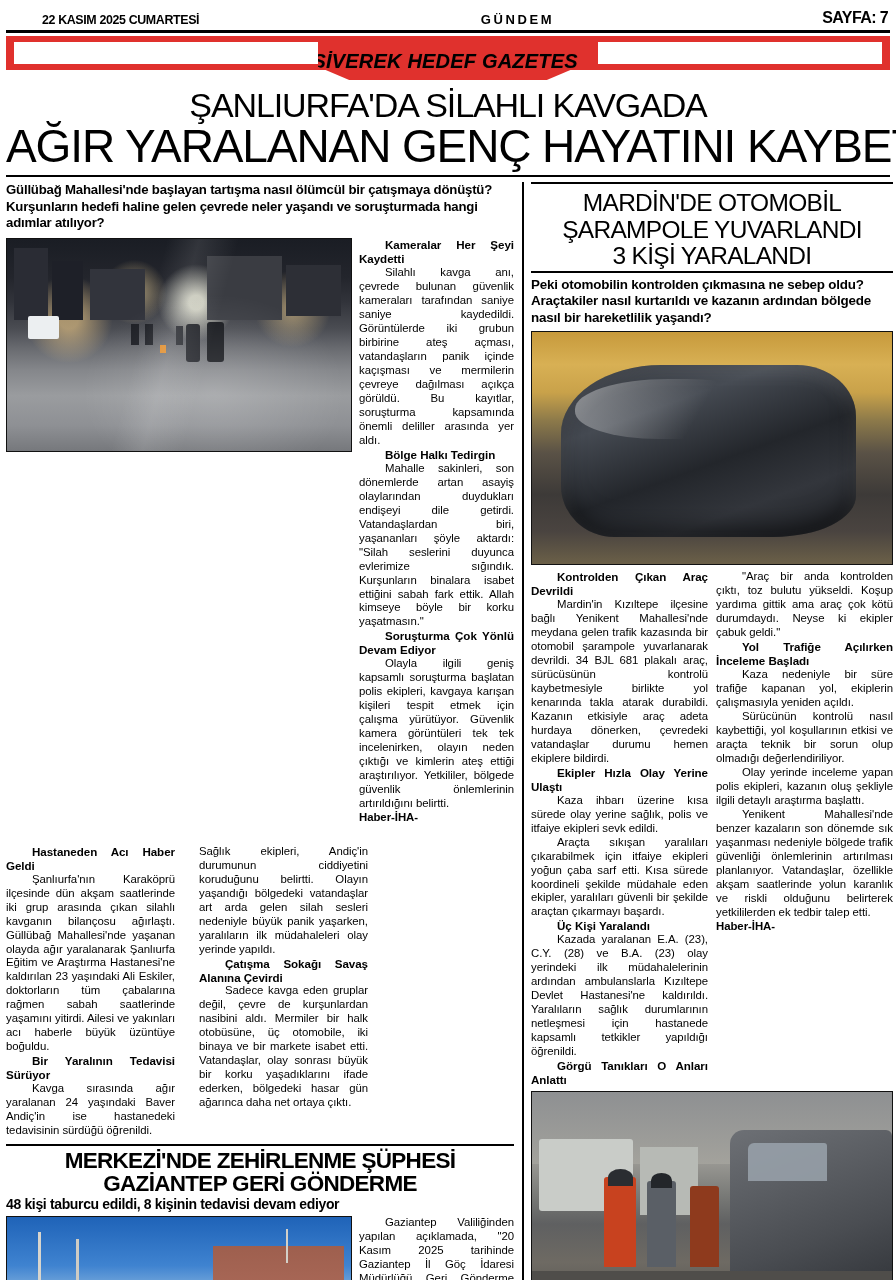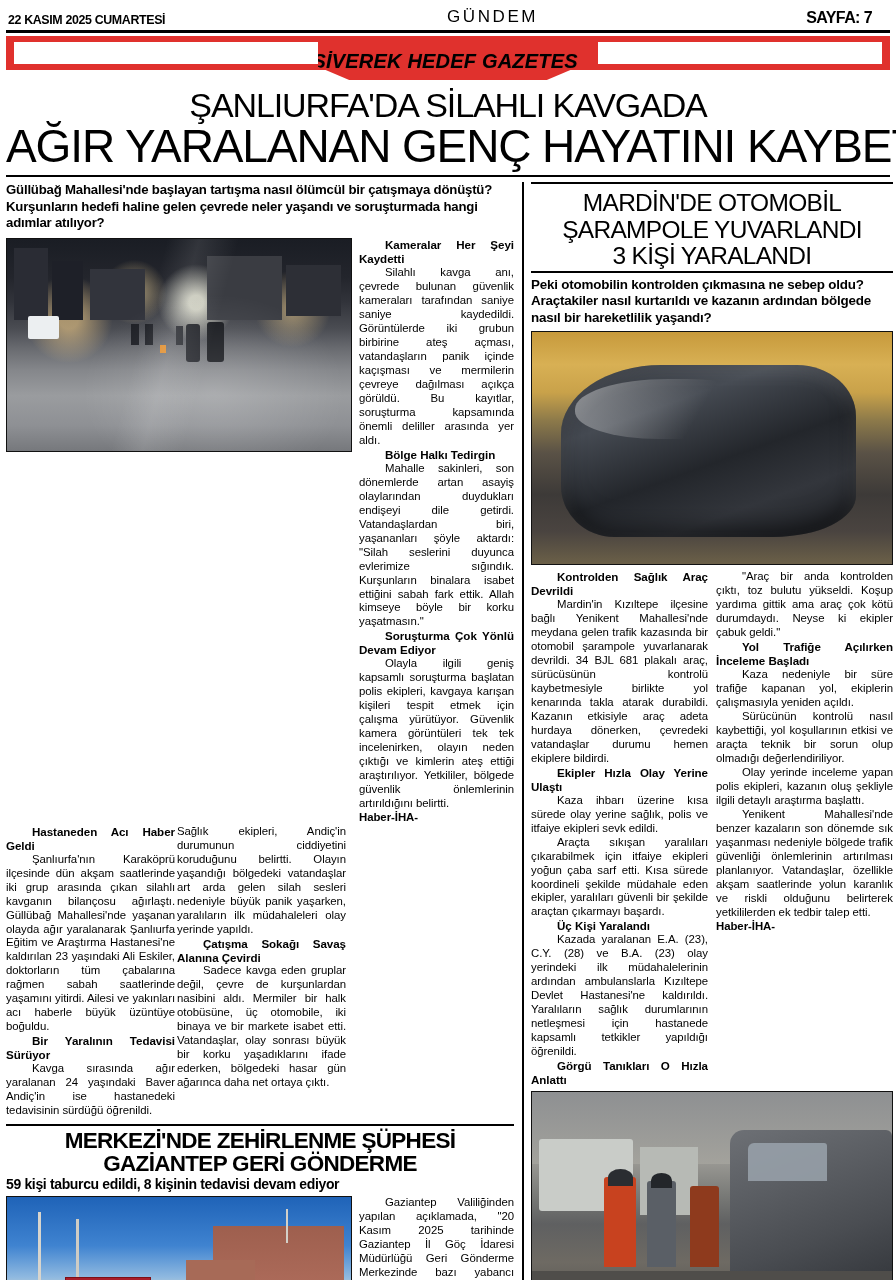--- a/index.html
+++ b/index.html
@@ -19,33 +19,34 @@
     height: 1280px;
     background: #fff;
     padding: 0;
   }
 
   
   .masthead {
     display: flex;
     align-items: flex-end;
     justify-content: space-between;
-    padding: 6px 24px 3px 8px;
+    padding: 6px 8px 3px 8px;
     height: 30px;
+    margin-left: 34px;
   }
   .masthead-date {
     font-weight: bold;
     font-size: 13.5px;
     letter-spacing: -0.4px;
     transform: scaleX(0.92);
     transform-origin: left bottom;
   }
   .masthead-section {
-    font-weight: normal;
-    font-size: 17px;
+    font-weight: bold;
+    font-size: 13px;
     letter-spacing: 2.6px;
   }
   .masthead-page {
     font-weight: bold;
     font-size: 16px;
     letter-spacing: -0.6px;
   }
 
   .rule-top {
     height: 3px;
@@ -170,22 +171,22 @@
     font-weight: bold;
     font-size: 11.6px;
     line-height: 1.2;
     text-indent: 0;
     margin: 0;
   }
   .src { font-weight: bold; }
 
   .s1-lower {
     display: flex;
-    gap: 2px;
-    margin-top: 0;
+    gap: 24px;
+    margin-top: 20px;
   }
   .s1-lower .c { width: 169px; }
 
   
   .story2 { margin-top: 6px; border-top: 2px solid #000; padding-top: 3px; }
   .headline-2 {
     text-align: center;
     font-weight: bold;
     font-size: 22.5px;
     line-height: 1.04;
@@ -362,21 +363,21 @@
             <p class="subhead">Çatışma Sokağı Savaş Alanına Çevirdi</p>
             <p>Sadece kavga eden gruplar değil, çevre de kurşunlardan nasibini aldı. Mermiler bir halk otobüsüne, üç otomobile, iki binaya ve bir markete isabet etti. Vatandaşlar, olay sonrası büyük bir korku yaşadıklarını ifade ederken, bölgedeki hasar gün ağarınca daha net ortaya çıktı.</p>
           </div>
         </div>
 
         <div class="story2">
           <div class="headline-2">
             <div>MERKEZİ'NDE ZEHİRLENME ŞÜPHESİ</div>
             <div>GAZİANTEP GERİ GÖNDERME</div>
           </div>
-          <div class="subline-2">59 kişi taburcu edildi, 8 kişinin tedavisi devam ediyor</div>
+          <div class="subline-2">48 kişi taburcu edildi, 8 kişinin tedavisi devam ediyor</div>
 
           <div class="story2-body">
             <div class="s2-media">
               <div class="photo">
                 <div class="ph-building">
                   <div class="bp" style="left:60%;top:12%;width:38%;height:44%;background:linear-gradient(to bottom,#9e5f4e,#b87463);"></div>
                   <div class="bp" style="left:52%;top:26%;width:20%;height:30%;background:#a76a57;"></div>
 
                   <div class="bp" style="left:17%;top:33%;width:25%;height:17%;background:#a81d2a;border:1px solid #7d1018;"></div>
                   <div class="bp" style="left:19%;top:35%;width:5%;height:8%;background:transparent;color:#fff;font-size:7px;"></div>
@@ -408,28 +409,28 @@
         </div>
 
         <div class="lead-r">Peki otomobilin kontrolden çıkmasına ne sebep oldu? Araçtakiler nasıl kurtarıldı ve kazanın ardından bölgede nasıl bir hareketlilik yaşandı?</div>
 
         <div class="photo">
           <div class="ph-wreck"></div>
         </div>
 
         <div class="r-cols">
           <div class="c coltext">
-            <p class="subhead">Kontrolden Sağlık Araç Devrildi</p>
+            <p class="subhead">Kontrolden Çıkan Araç Devrildi</p>
             <p>Mardin'in Kızıltepe ilçesine bağlı Yenikent Mahallesi'nde meydana gelen trafik kazasında bir otomobil şarampole yuvarlanarak devrildi. 34 BJL 681 plakalı araç, sürücüsünün kontrolü kaybetmesiyle birlikte yol kenarında takla atarak durabildi. Kazanın etkisiyle araç adeta hurdaya dönerken, çevredeki vatandaşlar durumu hemen ekiplere bildirdi.</p>
             <p class="subhead">Ekipler Hızla Olay Yerine Ulaştı</p>
             <p>Kaza ihbarı üzerine kısa sürede olay yerine sağlık, polis ve itfaiye ekipleri sevk edildi.</p>
             <p>Araçta sıkışan yaralıları çıkarabilmek için itfaiye ekipleri yoğun çaba sarf etti. Kısa sürede koordineli şekilde müdahale eden ekipler, yaralıları güvenli bir şekilde araçtan çıkarmayı başardı.</p>
             <p class="subhead">Üç Kişi Yaralandı</p>
             <p>Kazada yaralanan E.A. (23), C.Y. (28) ve B.A. (23) olay yerindeki ilk müdahalelerinin ardından ambulanslarla Kızıltepe Devlet Hastanesi'ne kaldırıldı. Yaralıların sağlık durumlarının netleşmesi için hastanede kapsamlı tetkikler yapıldığı öğrenildi.</p>
-            <p class="subhead">Görgü Tanıkları O Hızla Anlattı</p>
+            <p class="subhead">Görgü Tanıkları O Anları Anlattı</p>
           </div>
 
           <div class="c coltext">
             <p>"Araç bir anda kontrolden çıktı, toz bulutu yükseldi. Koşup yardıma gittik ama araç çok kötü durumdaydı. Neyse ki ekipler çabuk geldi."</p>
             <p class="subhead">Yol Trafiğe Açılırken İnceleme Başladı</p>
             <p>Kaza nedeniyle bir süre trafiğe kapanan yol, ekiplerin çalışmasıyla yeniden açıldı.</p>
             <p>Sürücünün kontrolü nasıl kaybettiği, yol koşullarının etkisi ve araçta teknik bir sorun olup olmadığı değerlendiriliyor.</p>
             <p>Olay yerinde inceleme yapan polis ekipleri, kazanın oluş şekliyle ilgili detaylı araştırma başlattı.</p>
             <p>Yenikent Mahallesi'nde benzer kazaların son dönemde sık yaşanması nedeniyle bölgede trafik güvenliği önlemlerinin artırılması planlanıyor. Vatandaşlar, özellikle akşam saatlerinde yolun karanlık ve riskli olduğunu belirterek yetkililerden ek tedbir talep etti.</p>
             <p class="noind src">Haber-İHA-</p>

